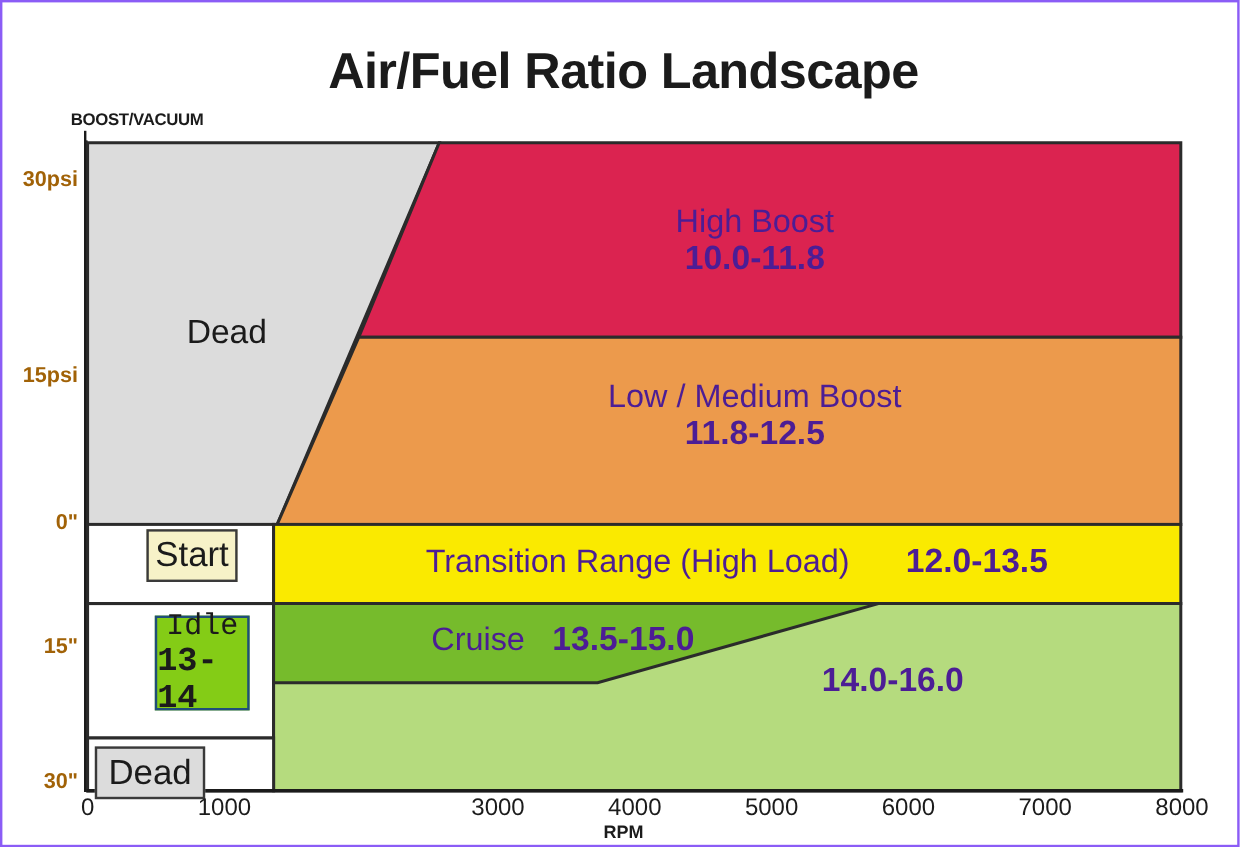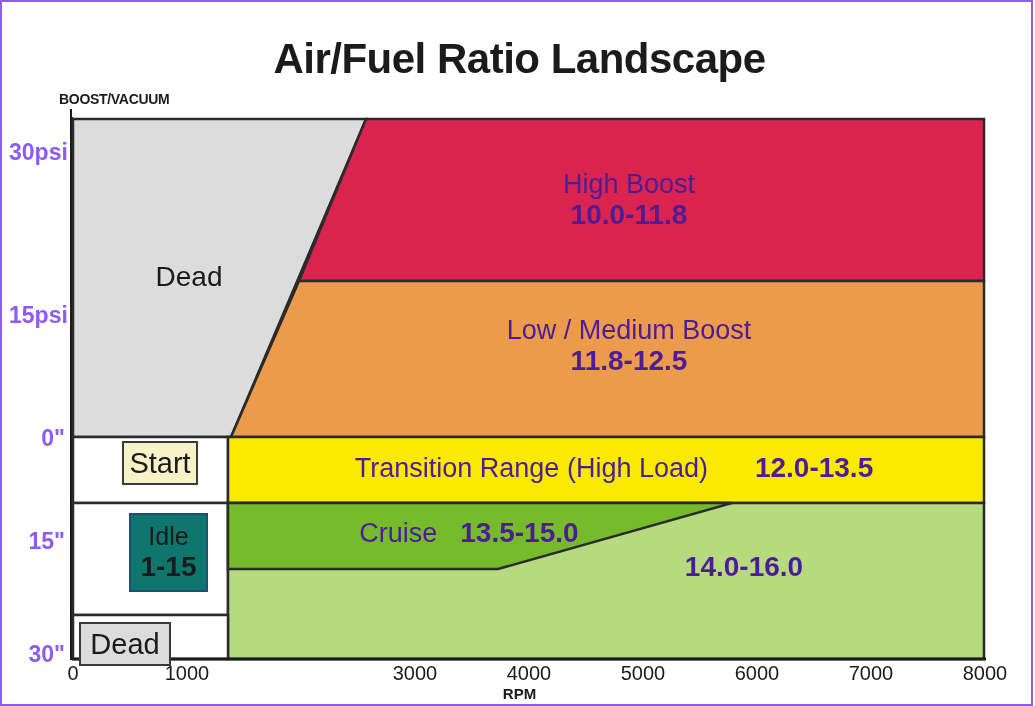--- a/index.html
+++ b/index.html
@@ -33,21 +33,21 @@
   #ylabel-tick{
     position:absolute; left:61px; top:100px; width:2px; height:13px;
     background:#1b1b1b;
   }
   #yaxis-line{
     position:absolute; left:61px; top:108px; width:3px; height:543px;
     background:#1b1b1b;
   }
   .ylab{
     position:absolute; width:56px; text-align:right;
-    font-size:23px; font-weight:bold; color:#8b5cf6;
+    font-size:18px; font-weight:bold; color:#a16207;
   }
   .xlab{
     position:absolute; width:90px; text-align:center;
     font-size:20px; color:#1b1b1b;
     font-family:"Liberation Sans",sans-serif;
   }
   #xaxis-title{
     position:absolute; left:0; top:676px; width:1021px; text-align:center;
     font-size:15px; font-weight:bold; color:#1b1b1b;
   }
@@ -69,21 +69,21 @@
     position:absolute; box-sizing:border-box;
     border:2px solid #3a3a3a;
     display:flex; flex-direction:column;
     align-items:center; justify-content:center;
     color:#1b1b1b;
   }
   #box-start{ left:70px; top:432px; width:76px; height:44px;
     background:#F7F2C8;margin-left:43px; }
   #box-start .t{ font-size:29px; }
   #box-idle{ left:120px; top:504px; width:79px; height:79px;
-    background:#0f766e; border:2px solid #1f4e79; }
+    background:#84cc16; border:2px solid #1f4e79;font-family:Liberation Mono, monospace; }
   #box-idle .t{ font-size:25px; }
   #box-idle .v{ font-size:28px; font-weight:bold; }
   #box-dead{ left:70px; top:613px; width:92px; height:44px;
     background:#DCDCDC; }
   #box-dead .t{ font-size:29px; }
 
   #dead-upper-label{
     position:absolute; left:115px; top:252px; width:130px;
     text-align:center; font-size:28px; color:#1b1b1b;
   }
@@ -157,21 +157,21 @@
     <div class="rlabel" style="left:575px; top:542px; width:320px;">
       <span class="rval">14.0-16.0</span>
     </div>
 
     <div class="minibox" id="box-start">
       <span class="t">Start</span>
     </div>
 
     <div class="minibox" id="box-idle">
       <span class="t">Idle</span>
-      <span class="v">1-15</span>
+      <span class="v">13-14</span>
     </div>
 
     <div class="minibox" id="box-dead">
       <span class="t">Dead</span>
     </div>
 
     <div class="xlab" style="left:19px;  top:653px;">0</div>
     <div class="xlab" style="left:133px; top:653px;">1000</div>
     <div class="xlab" style="left:247px; top:653px;margin-top:45px;">2000</div>
     <div class="xlab" style="left:361px; top:653px;">3000</div>

